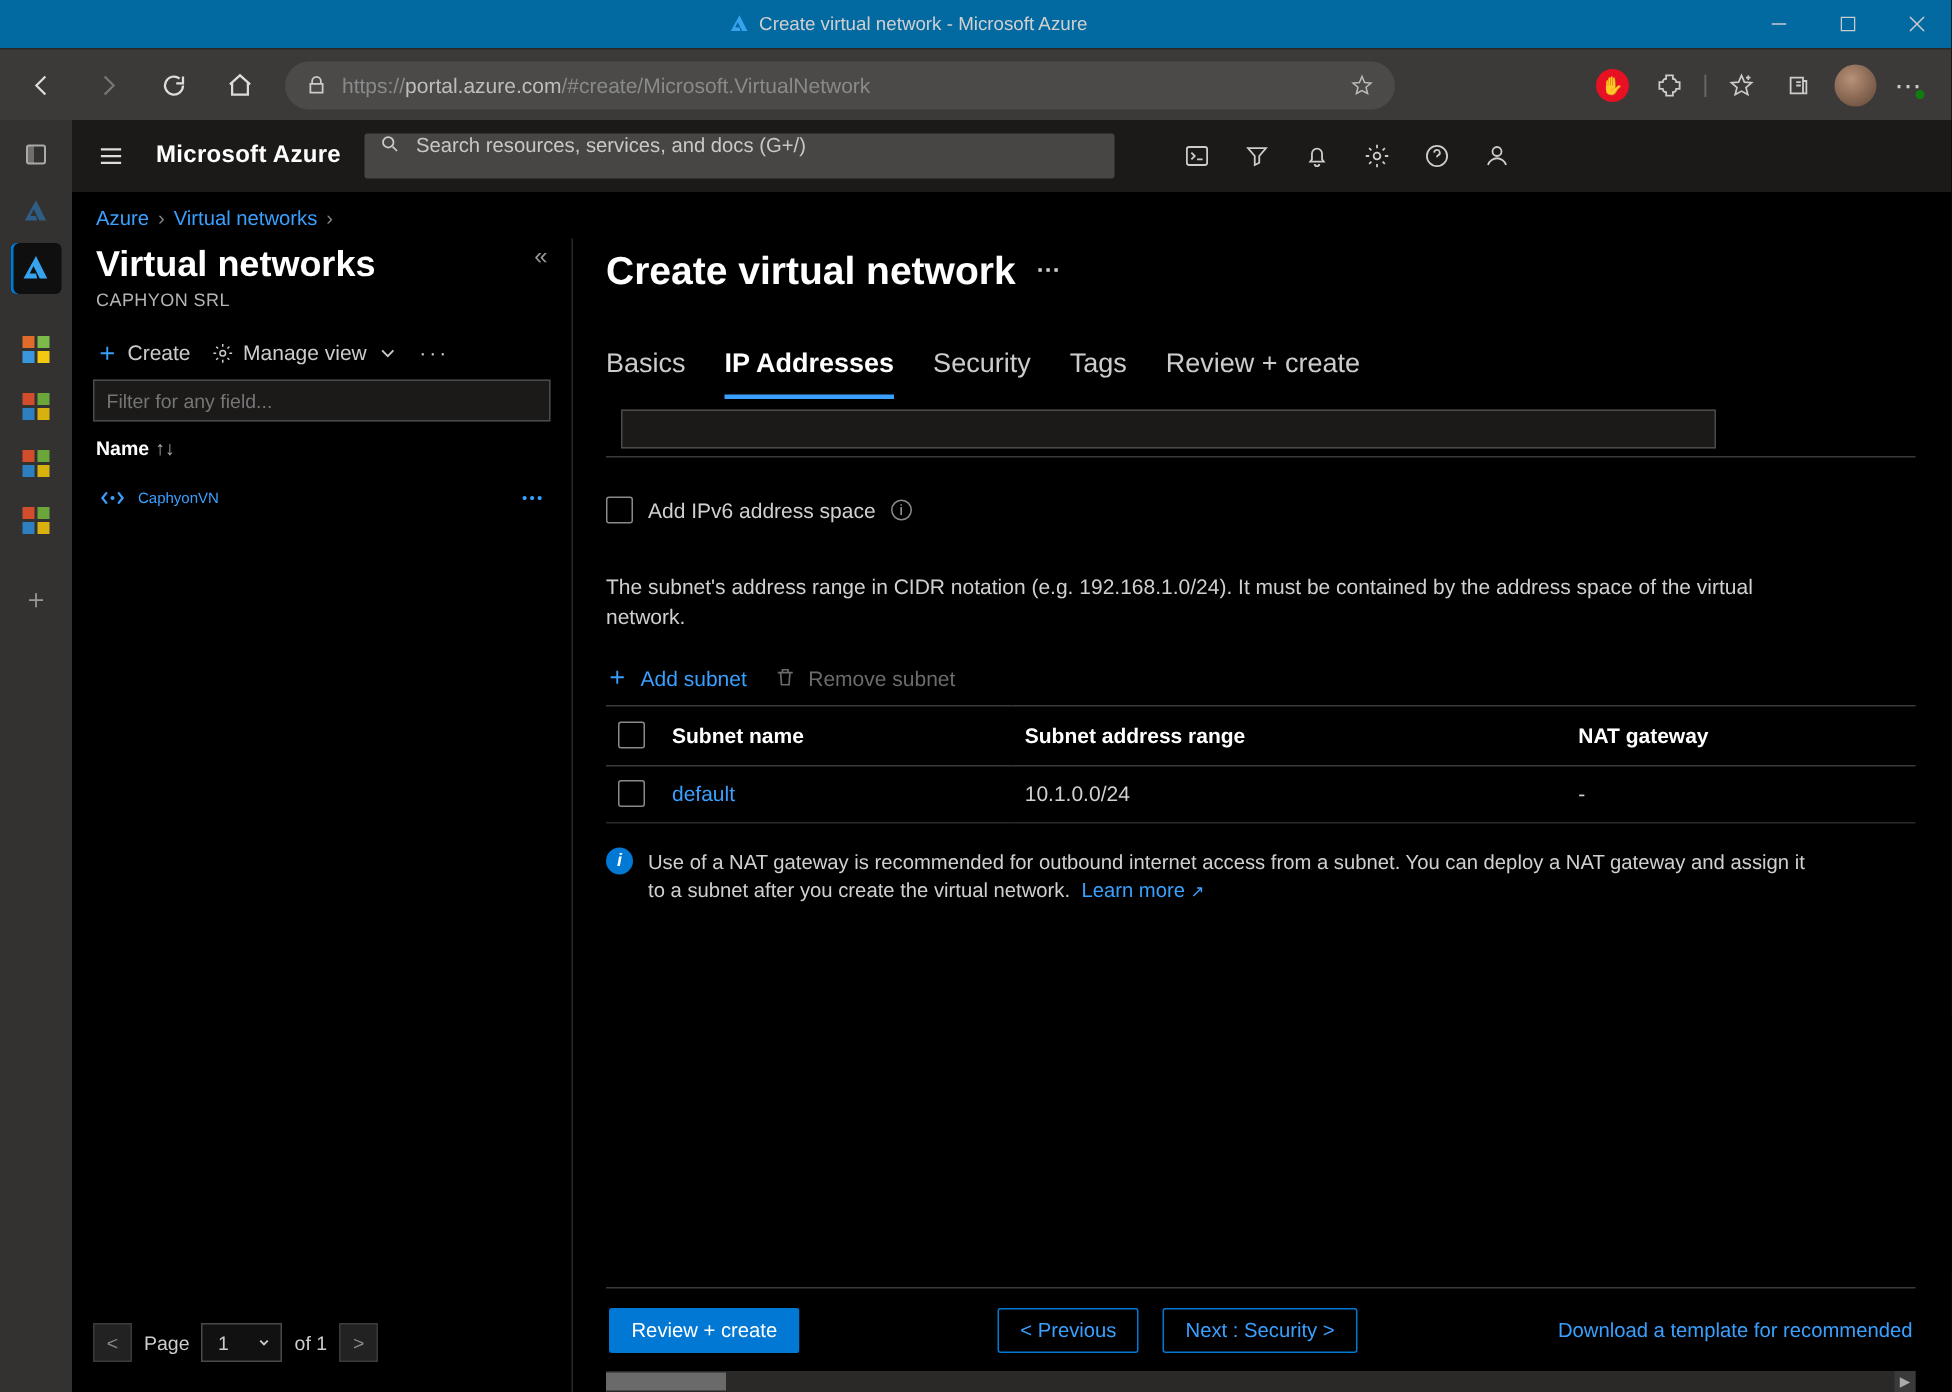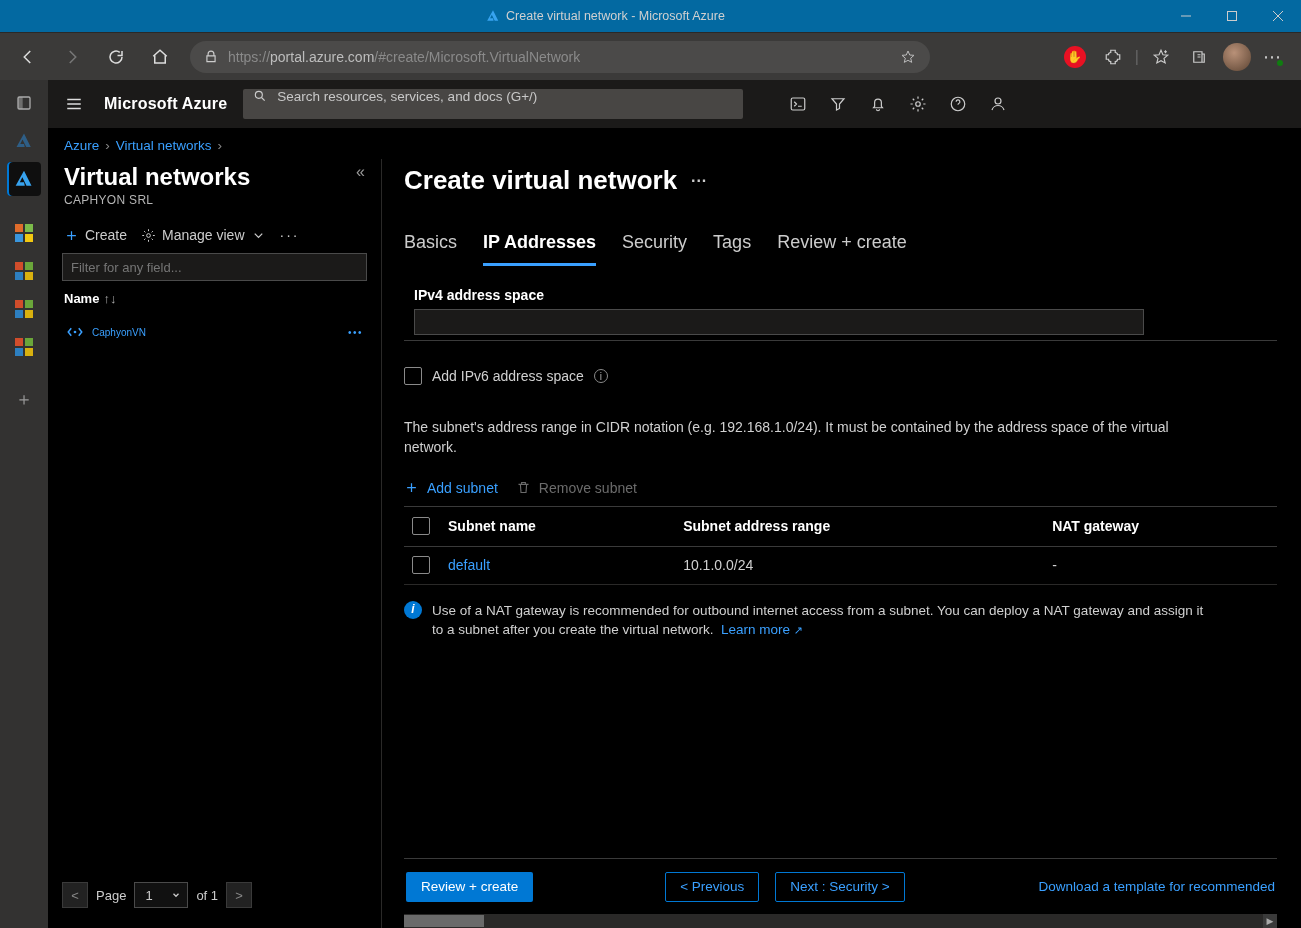--- a/index.html
+++ b/index.html
@@ -398,21 +398,20 @@
           </div>
 
           <div class="tabs">
             <div class="tab">Basics</div>
             <div class="tab active">IP Addresses</div>
             <div class="tab">Security</div>
             <div class="tab">Tags</div>
             <div class="tab">Review + create</div>
           </div>
 
-          <div class="section-label">IPv4 address space</div>
 
           <div class="addr-empty-row">
             <input class="addr-input" style="">
           </div>
 
           <div class="chk-row">
             <div class="chk"></div>
             <span>Add IPv6 address space</span>
             <div class="info-ico">i</div>
           </div>

